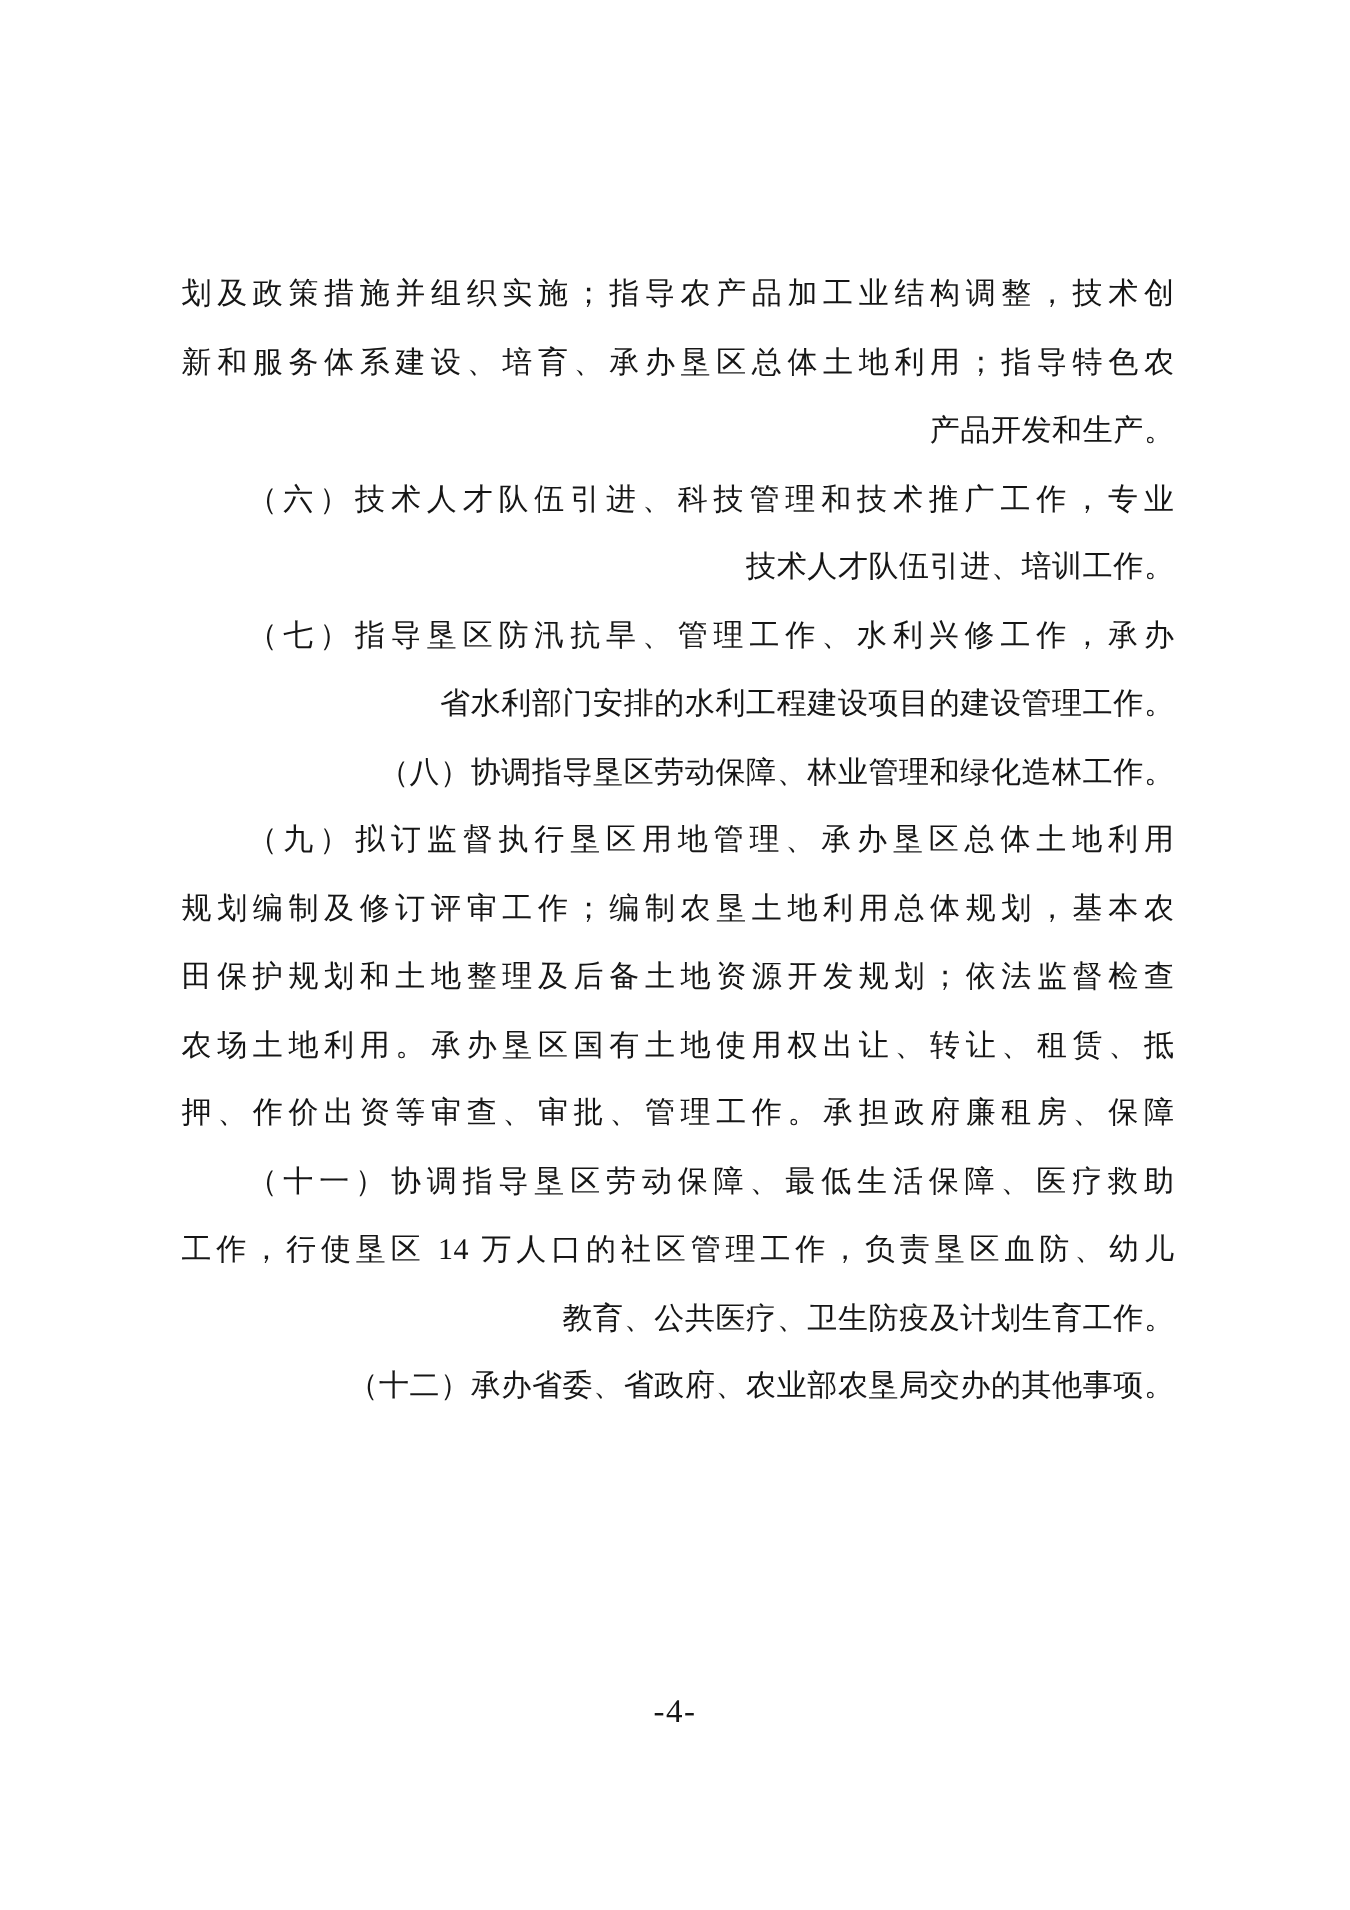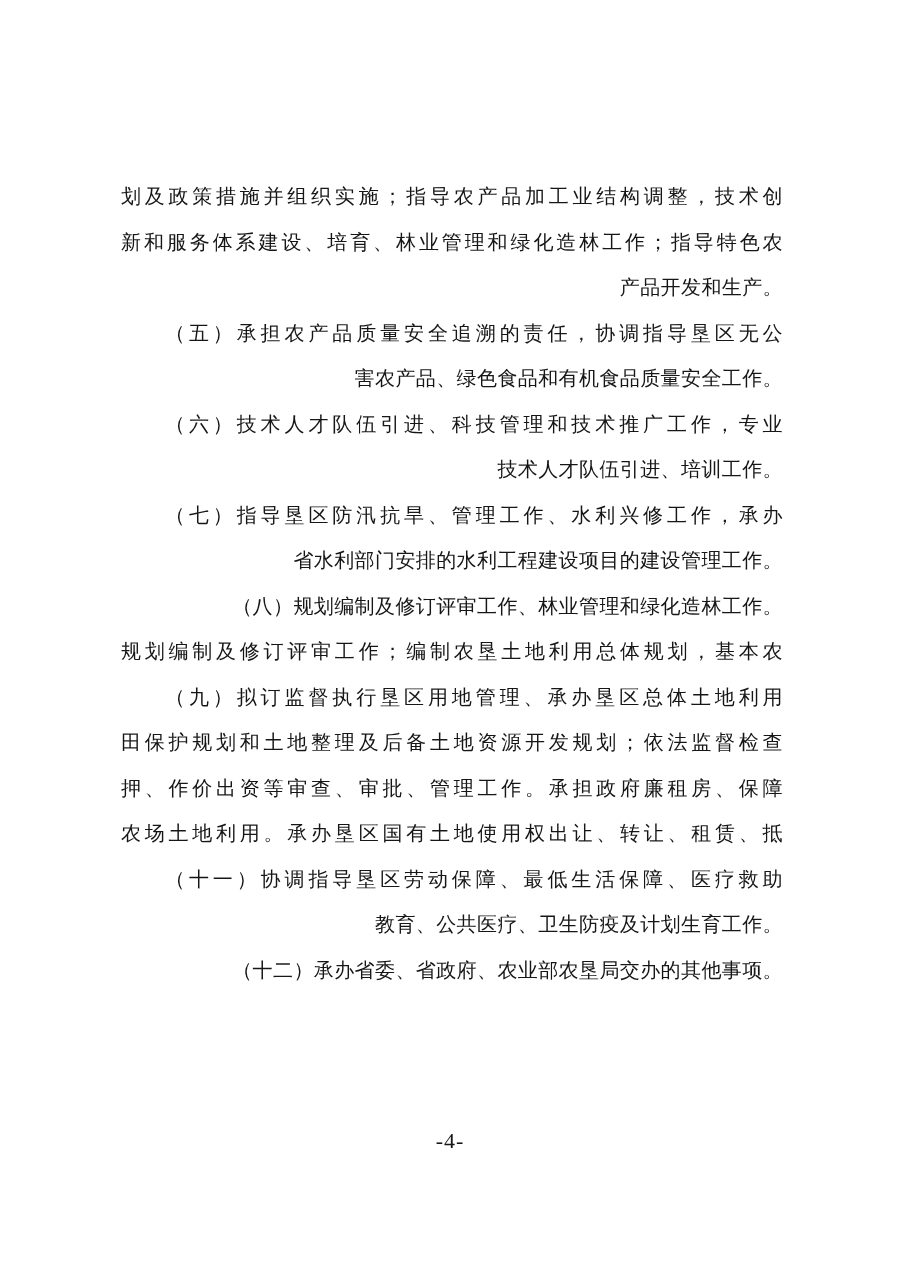--- a/index.html
+++ b/index.html
@@ -51,47 +51,44 @@
     letter-spacing: 1px;
   }
 </style>
 </head>
 <body>
 
 <div class="page">
   <div class="doc-body" id="doc-body">
       <div>
         <div class="text-line justify">划及政策措施并组织实施；指导农产品加工业结构调整，技术创</div>
-        <div class="text-line justify">新和服务体系建设、培育、林业管理和绿化造林工作；指导特色农</div>
+        <div class="text-line justify">新和服务体系建设、培育、承办垦区总体土地利用；指导特色农</div>
         <div class="text-line">产品开发和生产。</div>
-      </div>
-      <div>
-        <div class="text-line justify indent">（五）承担农产品质量安全追溯的责任，协调指导垦区无公</div>
-        <div class="text-line">害农产品、绿色食品和有机食品质量安全工作。</div>
       </div>
       <div>
         <div class="text-line justify indent">（六）技术人才队伍引进、科技管理和技术推广工作，专业</div>
         <div class="text-line">技术人才队伍引进、培训工作。</div>
       </div>
       <div>
         <div class="text-line justify indent">（七）指导垦区防汛抗旱、管理工作、水利兴修工作，承办</div>
         <div class="text-line">省水利部门安排的水利工程建设项目的建设管理工作。</div>
       </div>
       <div>
-        <div class="text-line indent">（八）规划编制及修订评审工作、林业管理和绿化造林工作。</div>
+        <div class="text-line indent">（八）协调指导垦区劳动保障、林业管理和绿化造林工作。</div>
       </div>
       <div>
+        <div class="text-line justify indent">（九）拟订监督执行垦区用地管理、承办垦区总体土地利用</div>
         <div class="text-line justify">规划编制及修订评审工作；编制农垦土地利用总体规划，基本农</div>
-        <div class="text-line justify indent">（九）拟订监督执行垦区用地管理、承办垦区总体土地利用</div>
         <div class="text-line justify">田保护规划和土地整理及后备土地资源开发规划；依法监督检查</div>
+        <div class="text-line justify">农场土地利用。承办垦区国有土地使用权出让、转让、租赁、抵</div>
         <div class="text-line justify">押、作价出资等审查、审批、管理工作。承担政府廉租房、保障</div>
-        <div class="text-line justify">农场土地利用。承办垦区国有土地使用权出让、转让、租赁、抵</div>
       </div>
       <div>
         <div class="text-line justify indent">（十一）协调指导垦区劳动保障、最低生活保障、医疗救助</div>
+        <div class="text-line justify">工作，行使垦区 14 万人口的社区管理工作，负责垦区血防、幼儿</div>
         <div class="text-line">教育、公共医疗、卫生防疫及计划生育工作。</div>
       </div>
       <div>
         <div class="text-line indent">（十二）承办省委、省政府、农业部农垦局交办的其他事项。</div>
       </div>
     </div>
   <div class="page-number">-4-</div>
 </div>
 
 </body></html>

